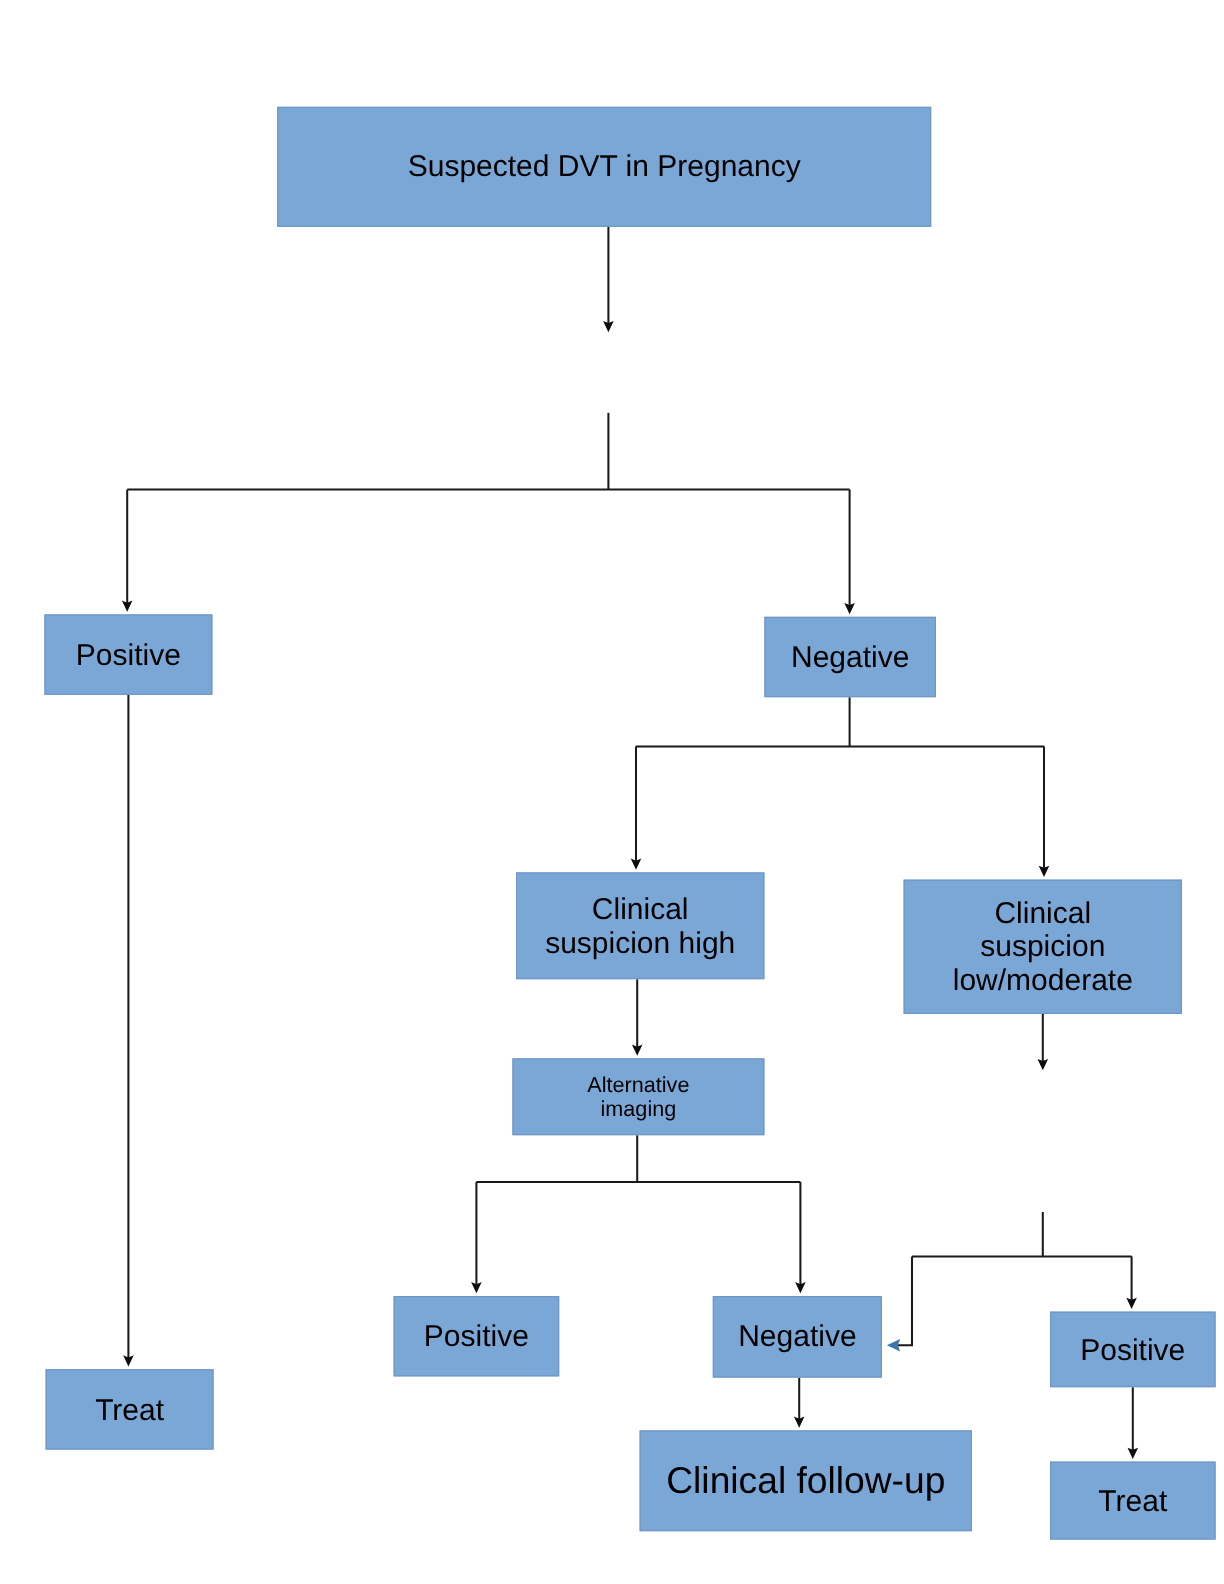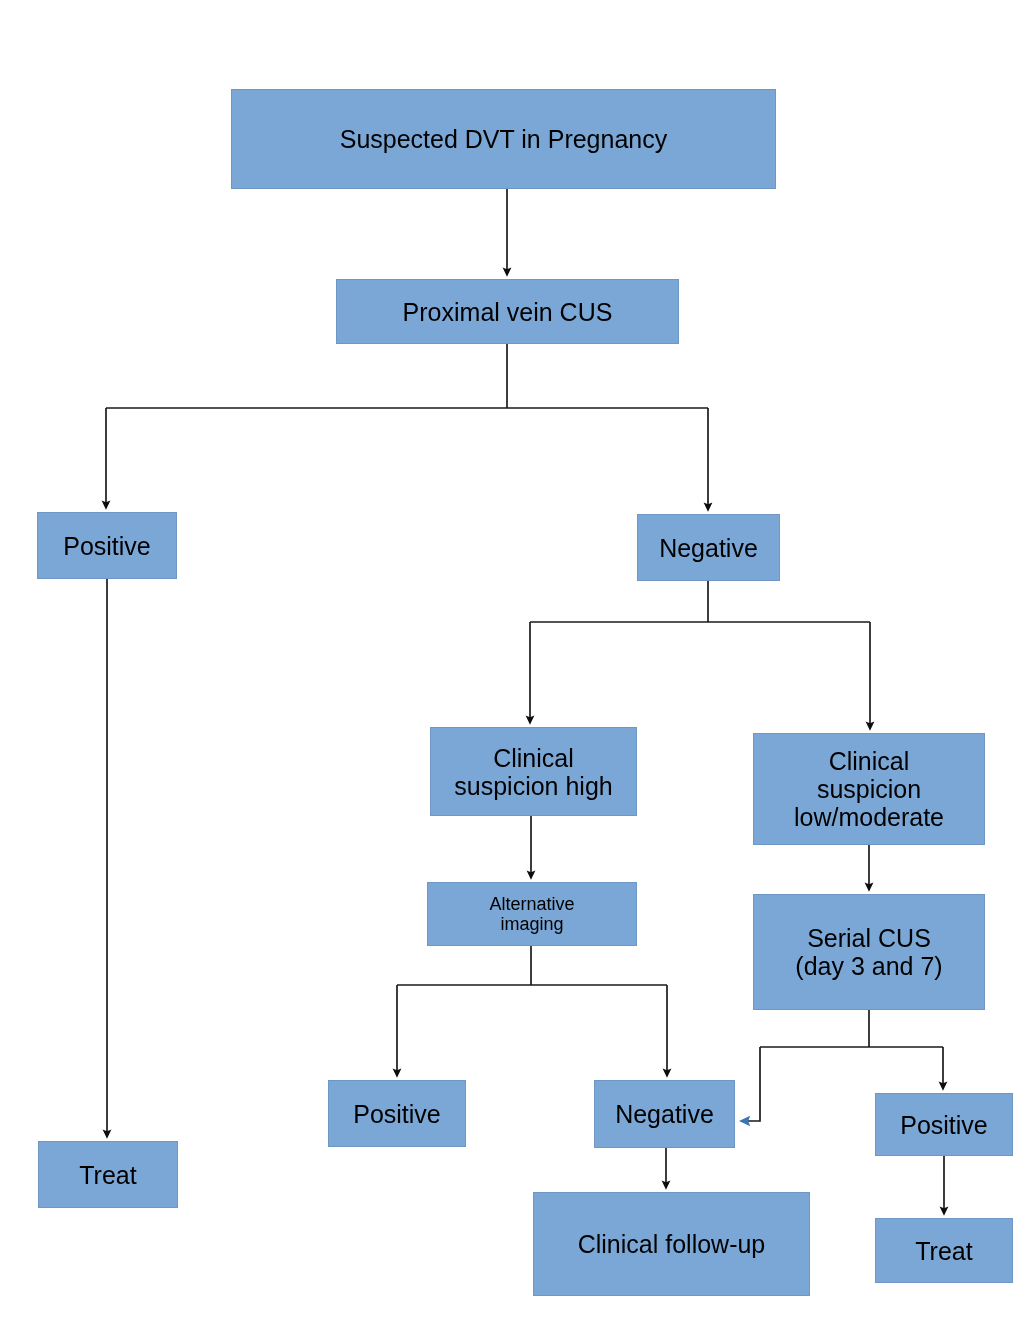--- a/index.html
+++ b/index.html
@@ -93,44 +93,41 @@
 
       <path d="M666,1148 L666,1185" marker-end="url(#arrow-black)"></path>
 
       <path d="M944,1156 L944,1211" marker-end="url(#arrow-black)"></path>
 
     </g>
   </svg>
 
   <div class="node" style="left:231px; top:89px; width:545px; height:100px; font-size:25px;">Suspected DVT in Pregnancy</div>
 
-  <div class="node" style="left:336px; top:279px; width:343px; height:65px; font-size:25px;">Proximal vein CUS</div>
 
   <div class="node" style="left:37px; top:512px; width:140px; height:67px; font-size:25px;">Positive</div>
 
   <div class="node" style="left:637px; top:514px; width:143px; height:67px; font-size:25px;">Negative</div>
 
   <div class="node" style="left:430px; top:727px; width:207px; height:89px; font-size:25px;">Clinical
 suspicion high</div>
 
   <div class="node" style="left:753px; top:733px; width:232px; height:112px; font-size:25px;">Clinical
 suspicion
 low/moderate</div>
 
   <div class="node" style="left:427px; top:882px; width:210px; height:64px; font-size:18px;">Alternative
 imaging</div>
 
-  <div class="node" style="left:753px; top:894px; width:232px; height:116px; font-size:25px;">Serial CUS
-(day 3 and 7)</div>
 
   <div class="node" style="left:38px; top:1141px; width:140px; height:67px; font-size:25px;">Treat</div>
 
   <div class="node" style="left:328px; top:1080px; width:138px; height:67px; font-size:25px;">Positive</div>
 
   <div class="node" style="left:594px; top:1080px; width:141px; height:68px; font-size:25px;">Negative</div>
 
   <div class="node" style="left:875px; top:1093px; width:138px; height:63px; font-size:25px;">Positive</div>
 
-  <div class="node" style="left:533px; top:1192px; width:277px; height:104px; font-size:25px;">Clinical follow-up</div>
+  <div class="node" style="left:533px; top:1192px; width:277px; height:84px; font-size:31px;">Clinical follow-up</div>
 
   <div class="node" style="left:875px; top:1218px; width:138px; height:65px; font-size:25px;">Treat</div>
 
 </div>
 
 </body></html>

